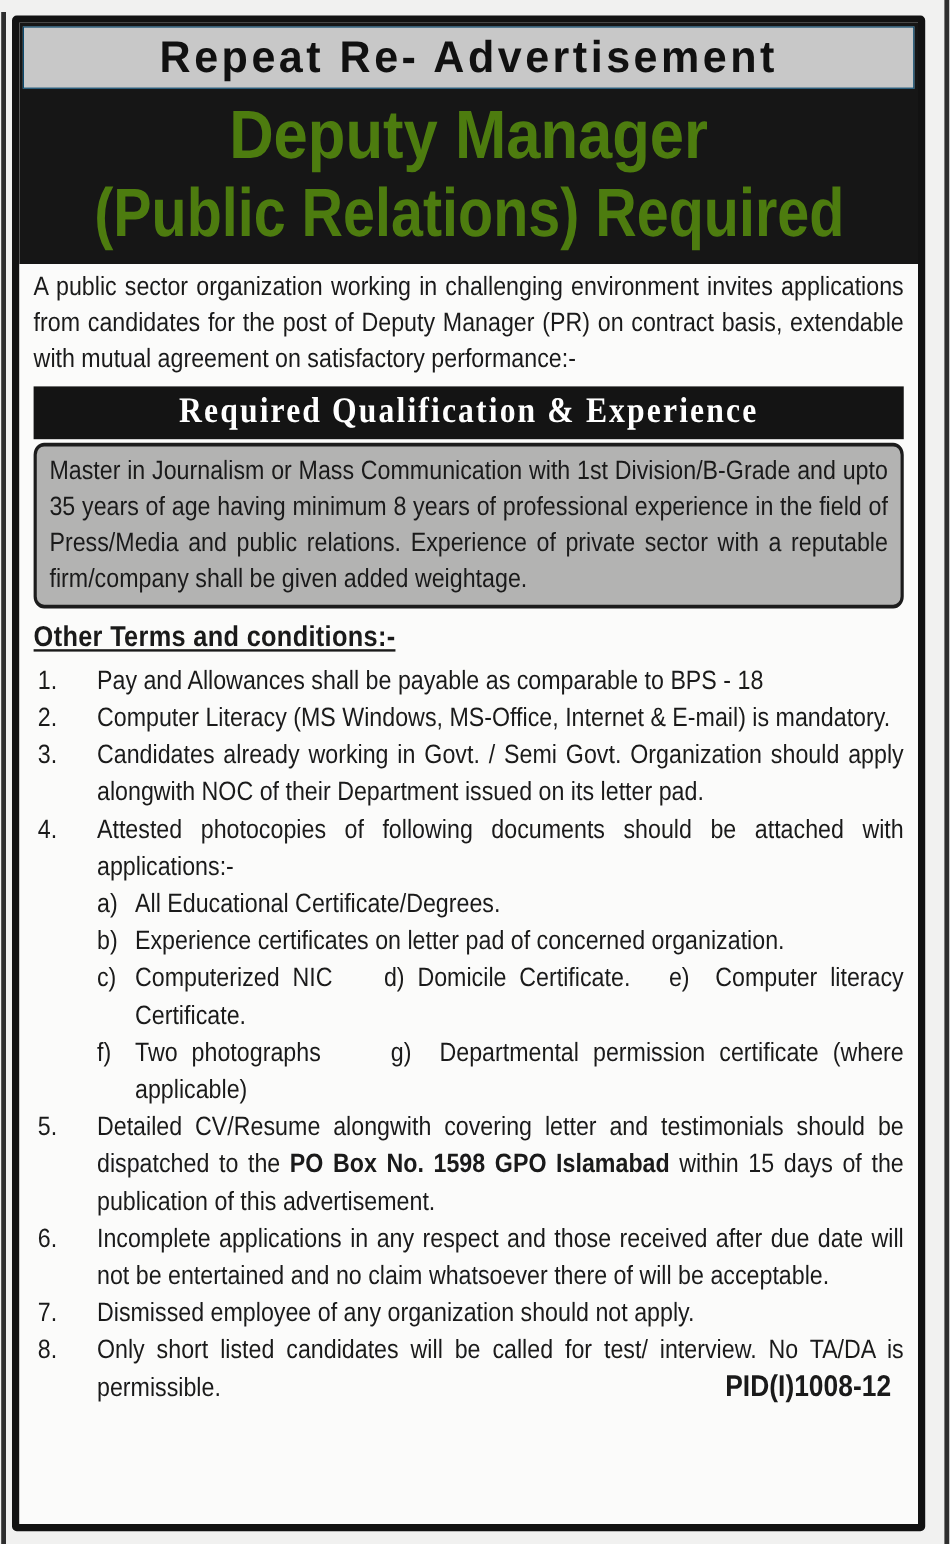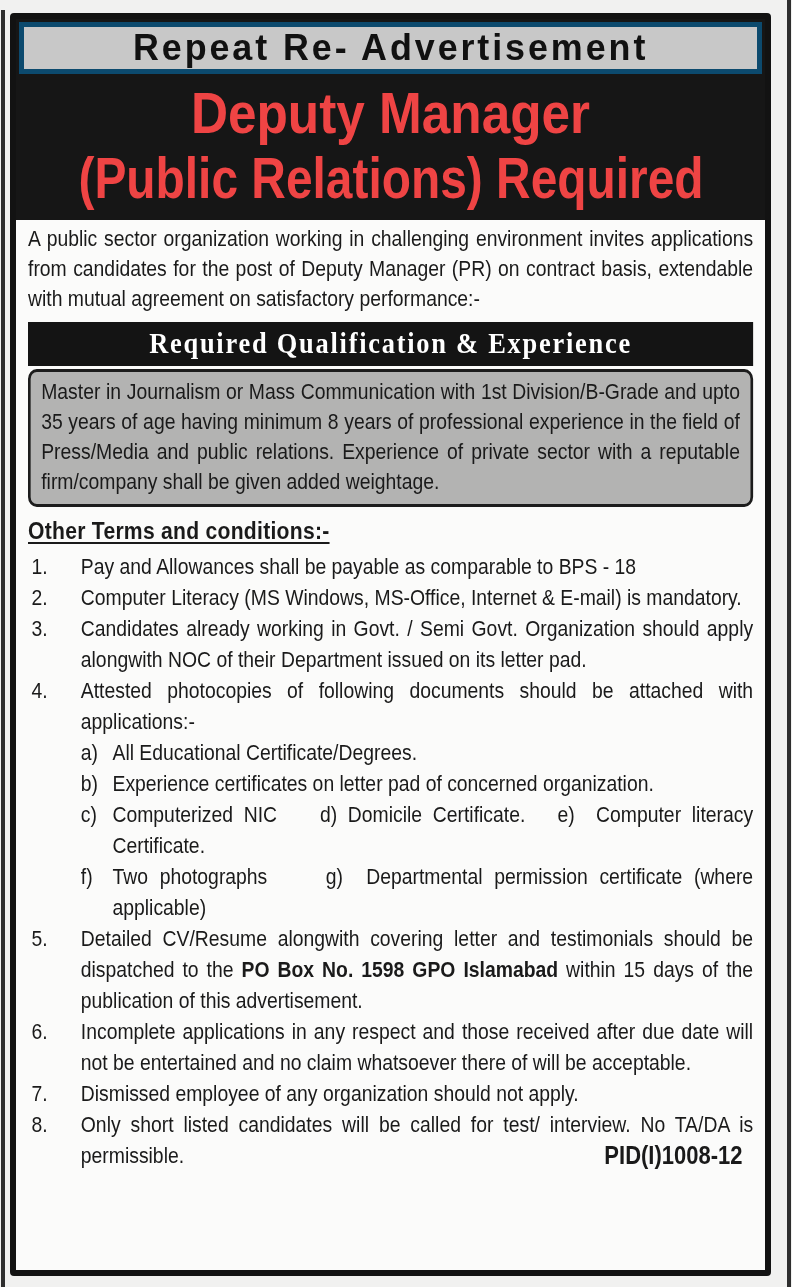--- a/index.html
+++ b/index.html
@@ -26,32 +26,32 @@
   }
 
   
   .header {
     background: var(--header_bg, #161616);
     padding: 3px 3px 10px;
   }
   .repeat-bar {
     height: 52px;
     background: var(--repeat_bar_bg, #c8c8c8);
-    border: 5px solid #0c4a6e;
+    border: 1px solid #0c4a6e;
     display: flex; align-items: center; justify-content: center;
   }
   .repeat-bar span {
     font-weight: bold;
     font-size: 37px;
     letter-spacing: 3px;
     color: #111;
     transform: scaleX(0.97);
     white-space: nowrap;
   }
-  .title { text-align: center; color: #ef4444; font-weight: bold; margin-top: 6px; }
+  .title { text-align: center; color: #4d7c0f; font-weight: bold; margin-top: 6px; }
   .title .t1 { display: block; font-size: 57px; line-height: 66px; transform: scaleX(0.90); white-space: nowrap; }
   .title .t2 { display: block; font-size: 57px; line-height: 64px; transform: scaleX(0.84); white-space: nowrap; }
 
   
   .content { padding: 4px 12px 0; }
   .condensed {
     width: 824px;
     transform: scaleX(0.88);
     transform-origin: 0 0;
   }

